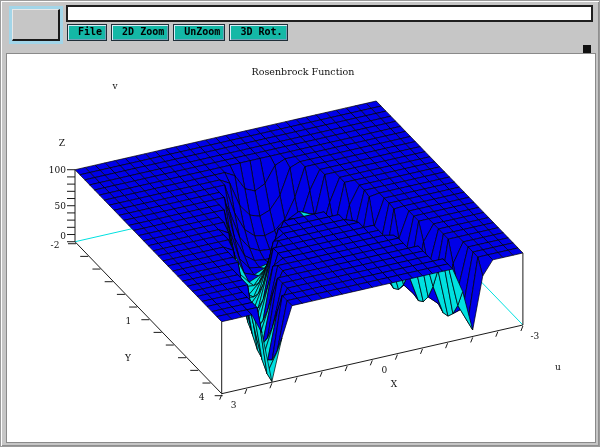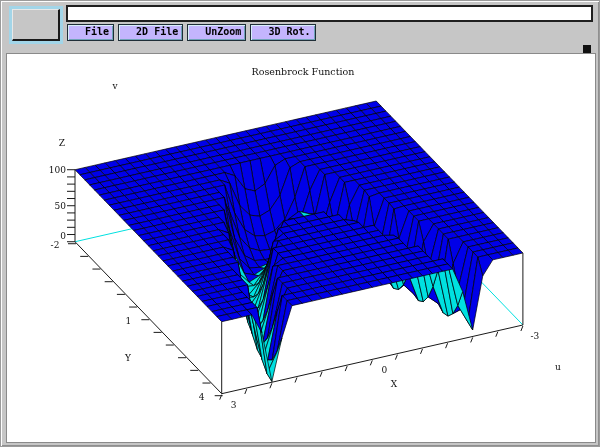--- a/index.html
+++ b/index.html
@@ -7,23 +7,23 @@
           border:1px solid #9b9b9b;box-shadow:inset 1px 1px 0 #fdfdfd, inset -1px -1px 0 #8f8f8f;overflow:hidden;}
   .menu-widget{position:absolute;left:8px;top:5px;width:54px;height:38px;background:#a2d5e8;
                padding:3px;box-sizing:border-box;}
   .menu-widget .inner{width:100%;height:100%;background:#c6c6c6;box-sizing:border-box;
                border-top:1px solid #e8e8e8;border-left:1px solid #e8e8e8;
                border-right:2px solid #1a1a1a;border-bottom:2px solid #1a1a1a;}
   .entry{position:absolute;left:65px;top:4px;width:527px;height:17px;background:#ffffff;
          border:2px solid #1f1f1f;box-sizing:border-box;font:10px "DejaVu Sans Mono",monospace;
          padding:0 2px;outline:none;}
   .toolbar{position:absolute;left:66px;top:23px;display:flex;gap:4px;}
-  .tbtn{background:#c4b5fd;color:#000;border:1px solid #1f2e38;box-sizing:border-box;
+  .tbtn{background:#14b8a6;color:#000;border:1px solid #1f2e38;box-sizing:border-box;
         box-shadow:inset 1px 1px 0 #d8eef8, inset -1px -1px 0 #6fa3b8;
-        font:bold 10px "DejaVu Sans Mono",monospace;padding:1px 4px 2px 17px;line-height:12px;
+        font:bold 10px "DejaVu Sans Mono",monospace;padding:1px 4px 2px 10px;line-height:12px;
         white-space:nowrap;cursor:default;}
   .corner-square{position:absolute;left:582px;top:44px;width:8px;height:8px;background:#111;}
   .canvas{position:absolute;left:5px;top:52px;width:590px;height:390px;background:#ffffff;
           border:1px solid #8a8a8a;box-sizing:border-box;}
   svg.plot{position:absolute;left:0;top:0;width:600px;height:447px;pointer-events:none;}
   .t-title{font:9.5px "DejaVu Serif",serif;fill:#111;}
   .axname{font:9px "DejaVu Serif",serif;fill:#111;}
   .axnum{font:9px "DejaVu Serif",serif;fill:#111;}
 </style>
 </head>
@@ -32,21 +32,21 @@
 <div class="window">
 
   <div class="menu-widget">
     <div class="inner"></div>
   </div>
 
   <input class="entry" readonly="" value="" style="">
 
   <div class="toolbar">
       <div class="tbtn">File</div>
-      <div class="tbtn">2D File</div>
+      <div class="tbtn">2D Zoom</div>
       <div class="tbtn">UnZoom</div>
       <div class="tbtn">3D Rot.</div>
     </div>
 
   <div class="corner-square"></div>
 
   <div class="canvas"></div>
 
   <svg class="plot" viewBox="0 0 600 447">
     <g id="plot-root">

